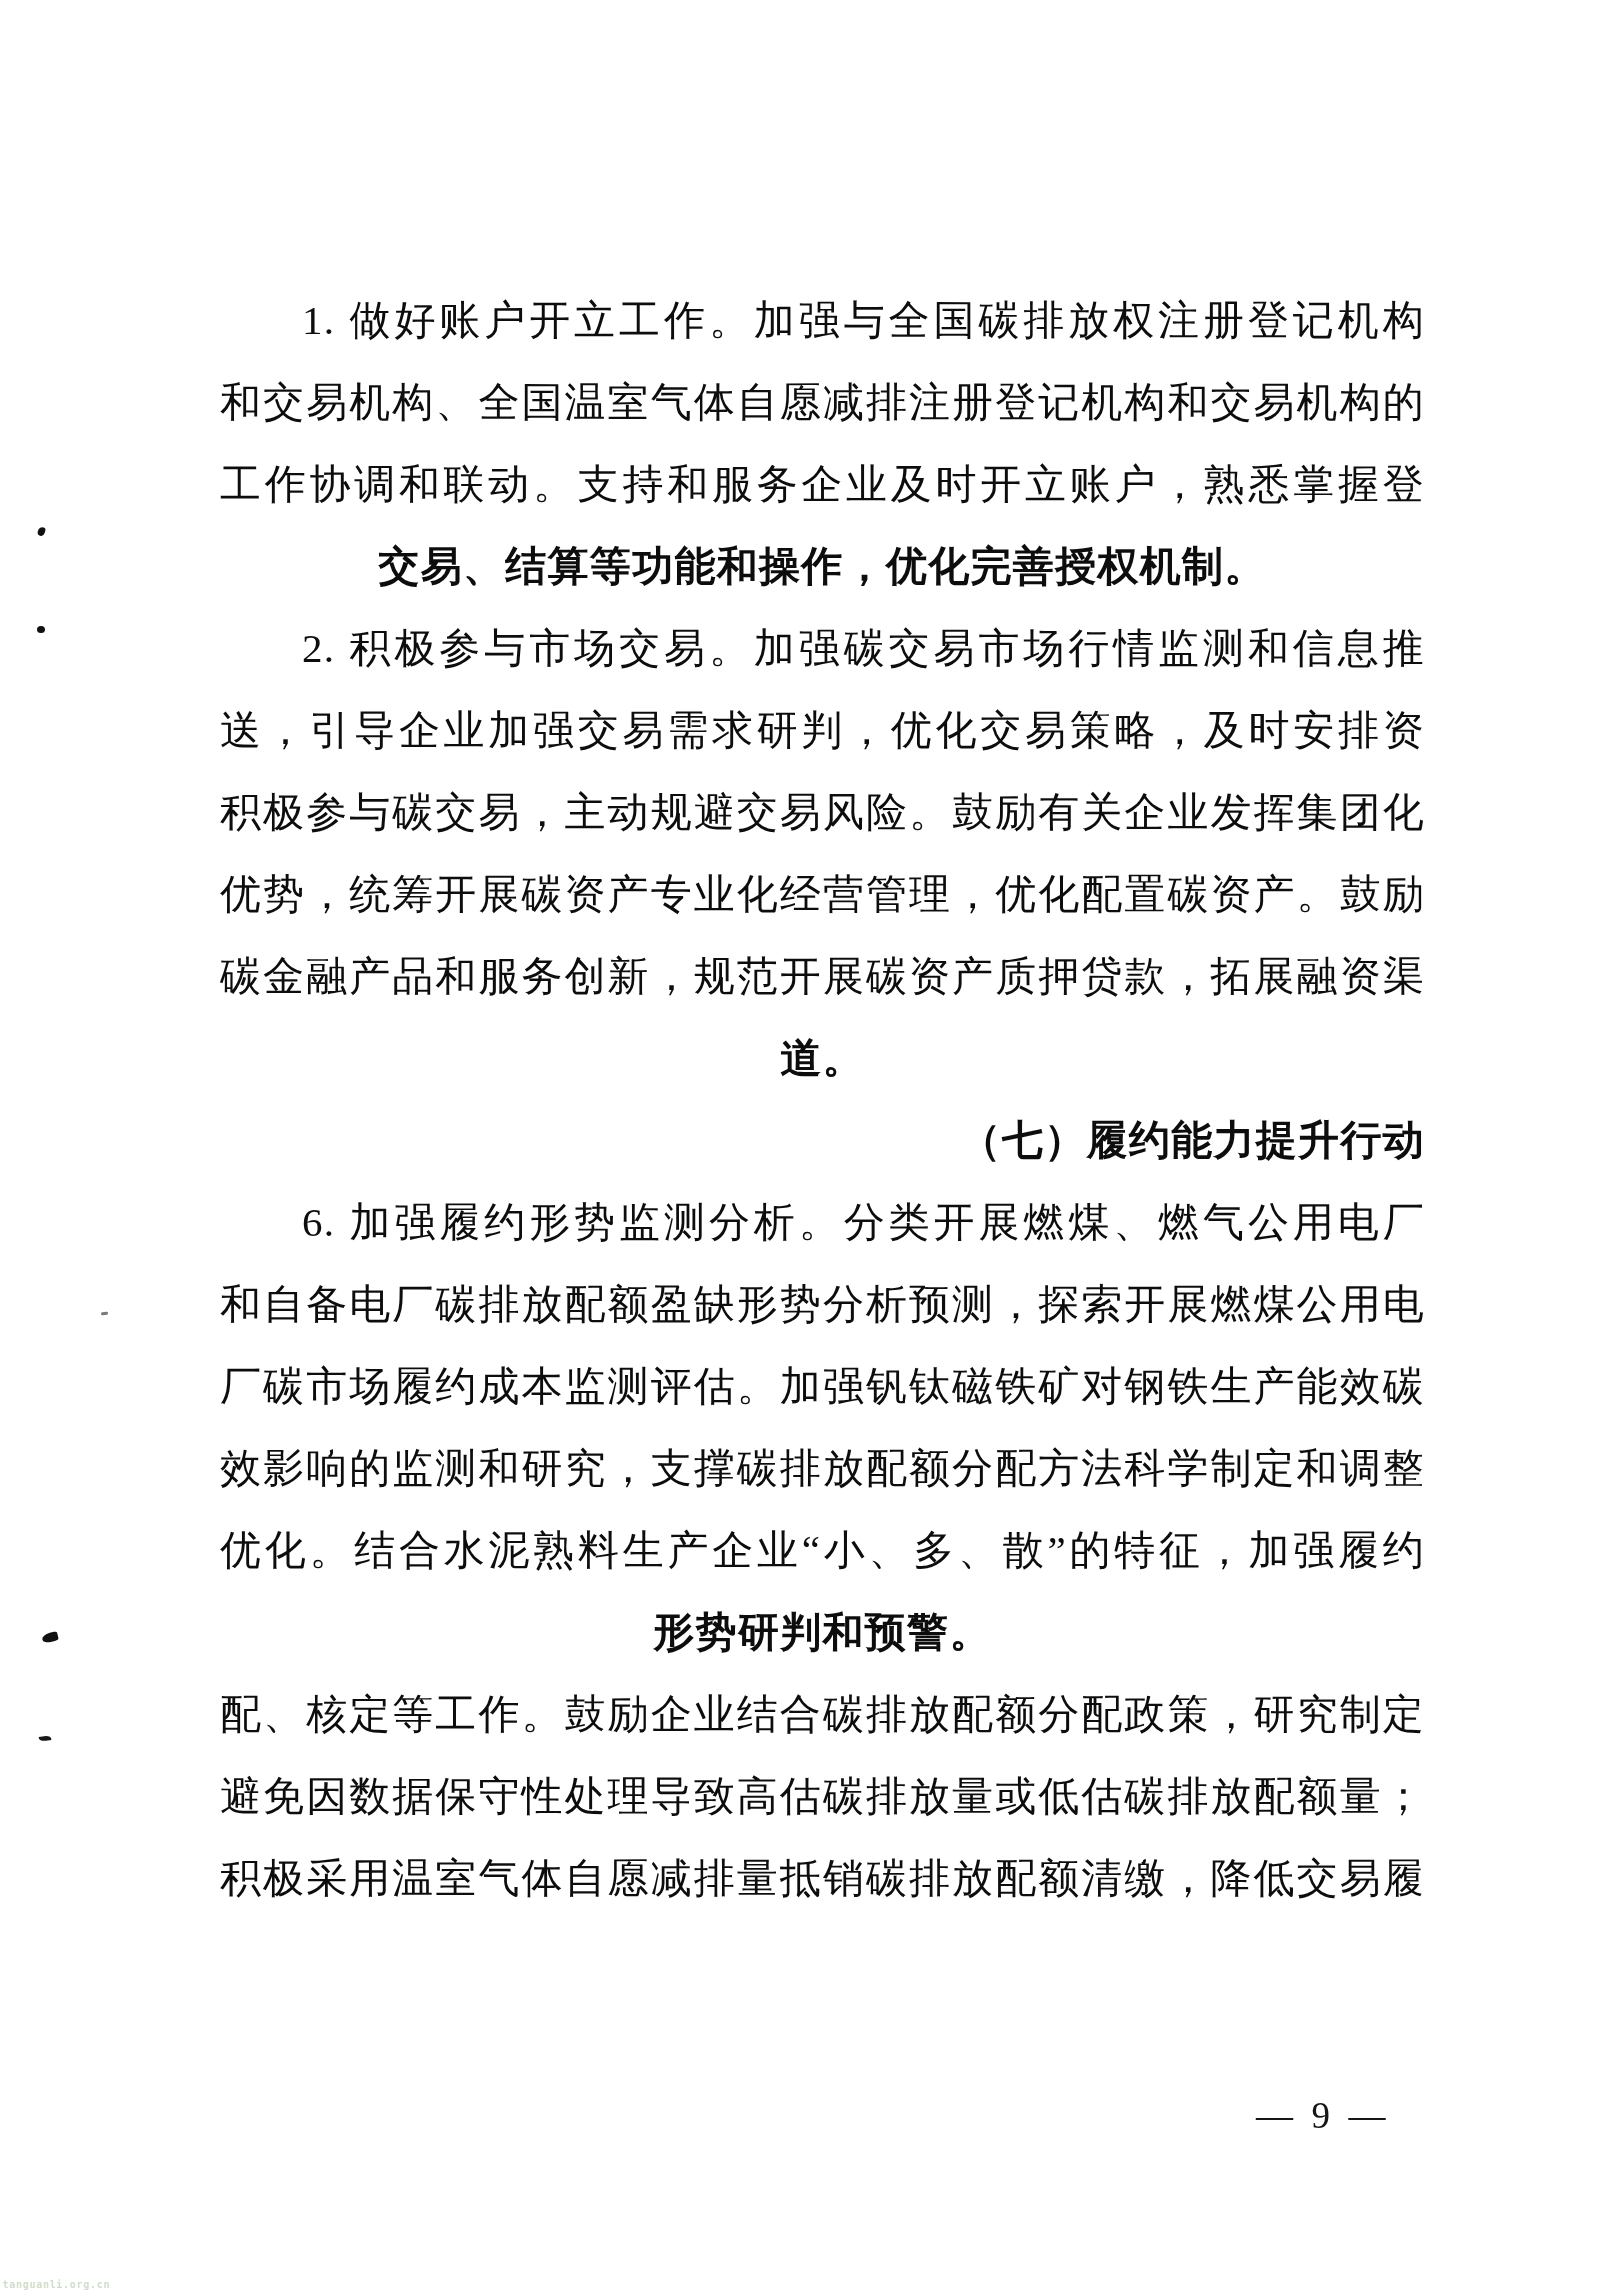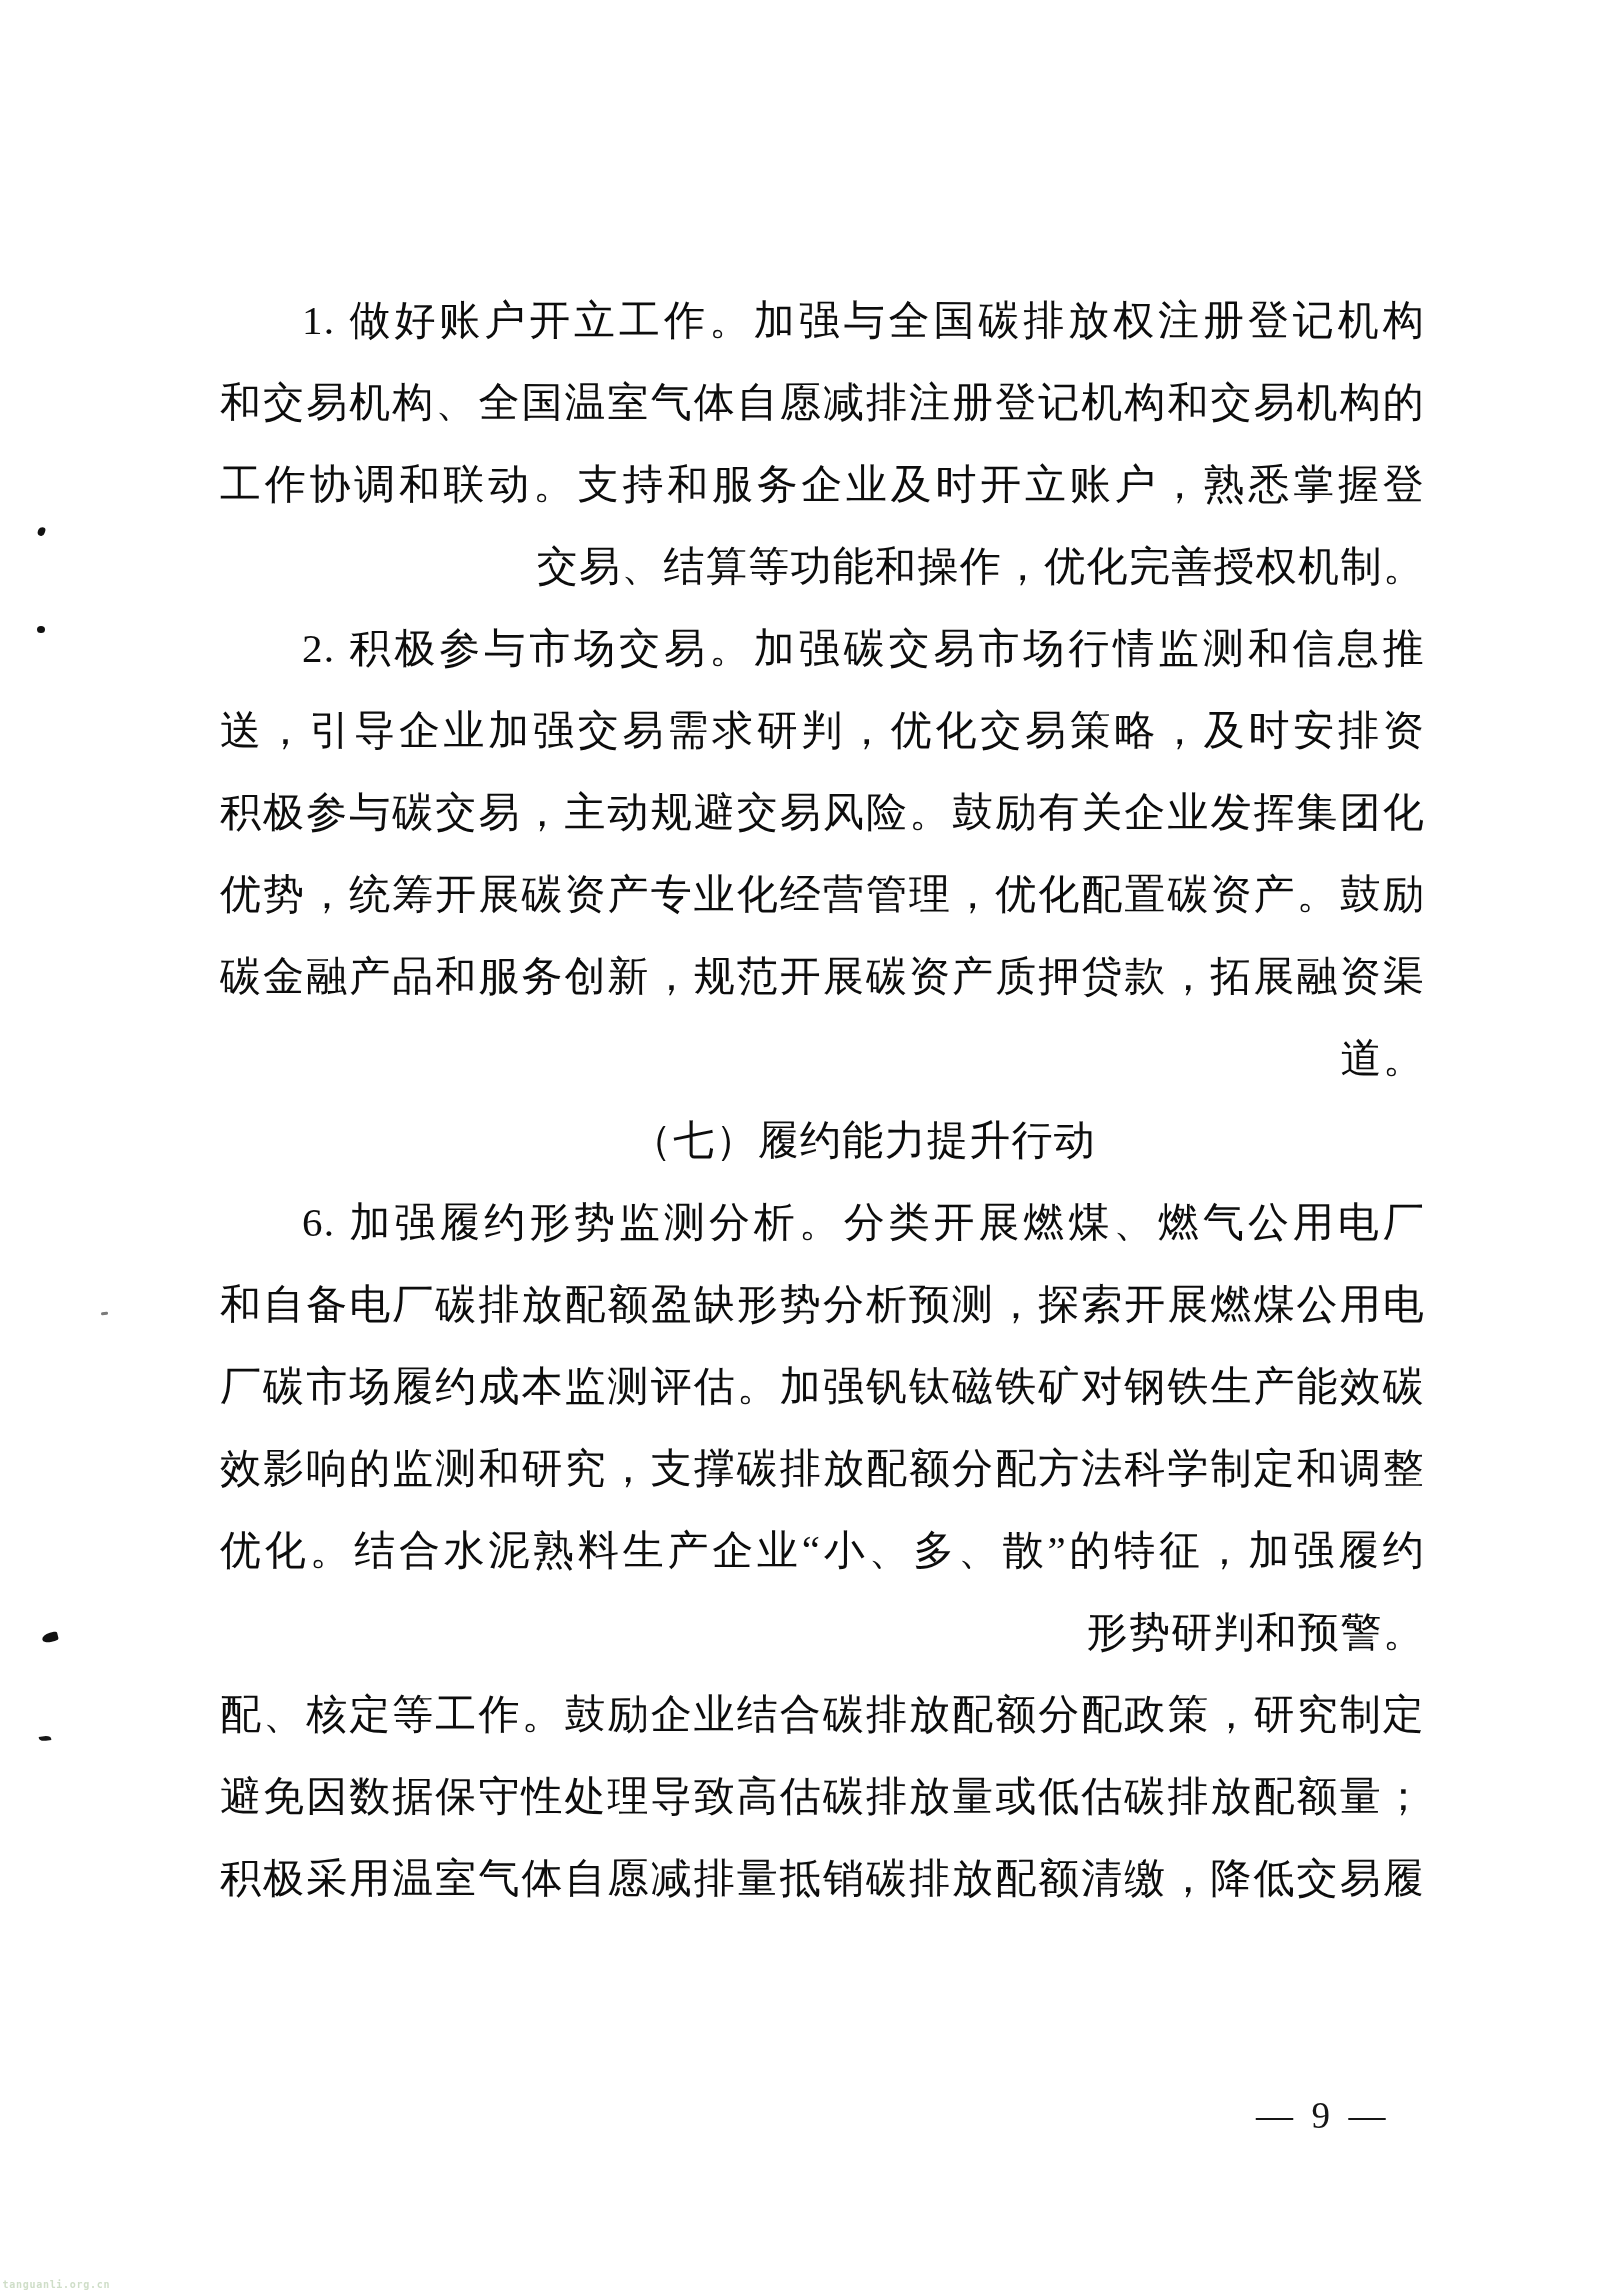--- a/index.html
+++ b/index.html
@@ -8,23 +8,23 @@
     font-family:"Liberation Serif","DejaVu Serif",serif;
   }
   .textblock{
     position:absolute;left:220px;top:279px;width:1205px;color:#0d0d0d;
   }
   .line{
     font-size:41px;line-height:82px;height:82px;overflow:hidden;
     letter-spacing:1.3px;white-space:normal;
     text-align:justify;text-align-last:justify;text-justify:inter-character;
   }
-  .line.short{text-align:right;text-align-last:auto;}
+  .line.short{text-align:center;text-align-last:auto;font-weight:bold;}
   .line.indent{text-indent:82px;}
-  .line.heading{font-weight:normal;text-align:center;text-align-last:auto;text-indent:82px;}
+  .line.heading{font-weight:bold;text-align:right;text-align-last:auto;text-indent:82px;}
   .pagenum{
     position:absolute;left:1256px;top:2096px;font-size:37px;line-height:39px;
     color:#161616;letter-spacing:4.6px;white-space:nowrap;
   }
   .watermark{
     position:absolute;left:2.6px;top:2280px;font-size:10px;line-height:10.5px;
     color:#cfdec8;font-family:"DejaVu Sans Mono",monospace;font-weight:bold;letter-spacing:0.7px;
   }
   .speck{position:absolute;background:#111;}
   .speck.s1{left:38px;top:527px;width:7.2px;height:8.5px;border-radius:62% 38% 50% 50%;transform:rotate(18deg);}

